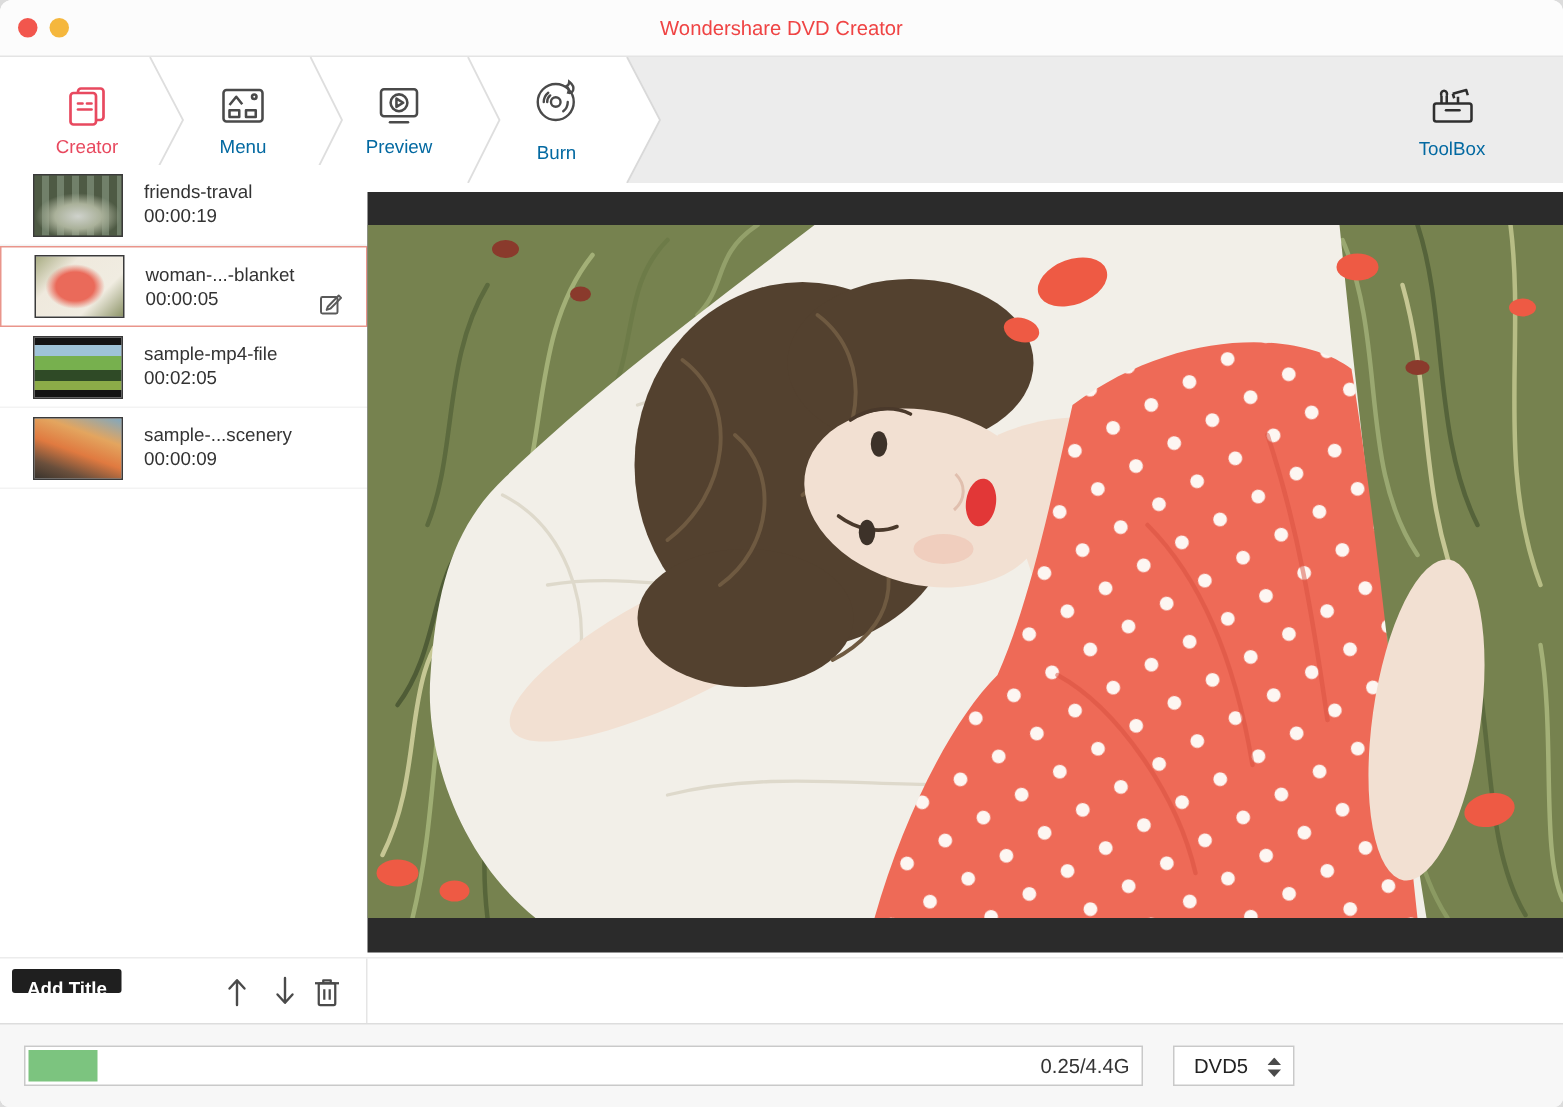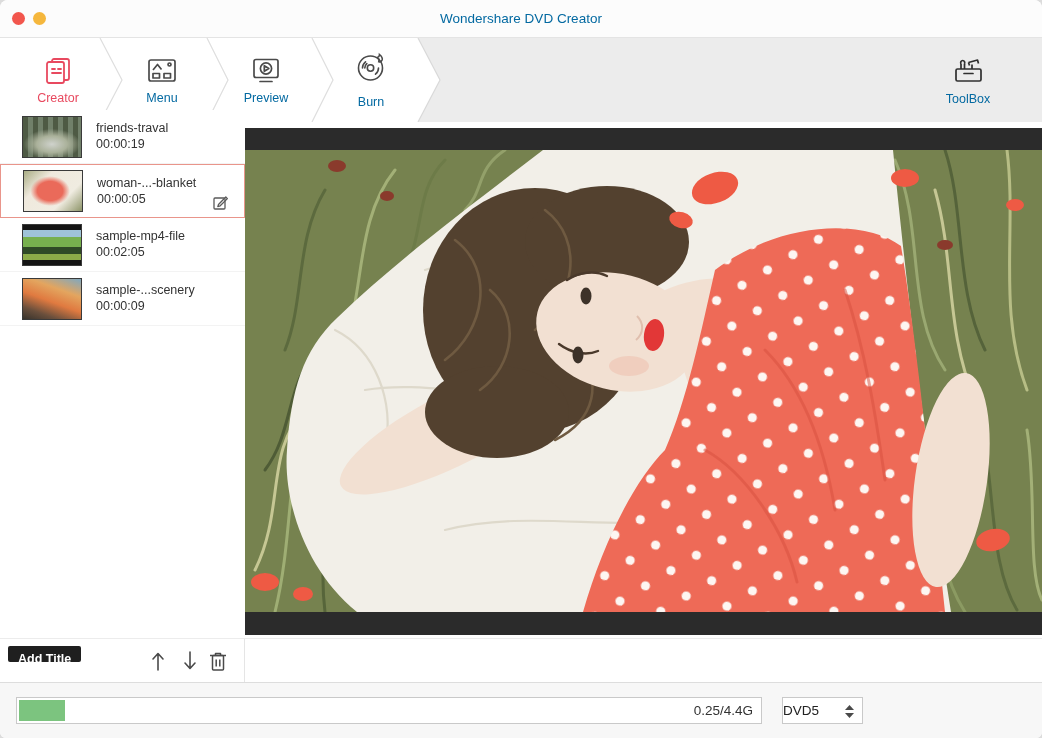--- a/index.html
+++ b/index.html
@@ -8,21 +8,21 @@
   .app { position:relative; width:1042px; height:738px; background:#fff; overflow:hidden;
          border-radius:8px 8px 6px 6px; }
 
   
   .titlebar { position:absolute; left:0; top:0; width:1042px; height:38px; background:#fcfcfc;
               border-bottom:1px solid #e4e4e4; }
   .tl-dot { position:absolute; top:12px; width:13px; height:13px; border-radius:50%; }
   .tl-red { left:12px; background:#f2564d; }
   .tl-yellow { left:33px; background:#f5b73d; }
   .win-title { position:absolute; left:0; right:0; top:0; height:38px; line-height:38px;
-               text-align:center; font-size:13.5px; color:#0369a1; }
+               text-align:center; font-size:13.5px; color:#ef4444; }
   .title-right { position:absolute; right:16px; top:0; height:38px; display:flex; align-items:center; gap:14px; }
   .unregister { color:#e8495f; font-size:13px; text-decoration:underline; cursor:pointer; }
 
   
   .tabbar { position:absolute; left:0; top:38px; width:1042px; height:84px; border-bottom:1px solid #dcdcdc; }
   .tabs-bg { position:absolute; left:0; top:0; }
   .tab { position:absolute; top:0; height:84px; display:flex; flex-direction:column;
          align-items:center; justify-content:center; gap:5px; cursor:pointer; }
   .tab-label { font-size:12.5px; color:#0369a1; }
   .tab-label.active { color:#e8495f; }
@@ -66,21 +66,21 @@
 
   
   .statusbar { position:absolute; left:0; top:682px; width:1042px; height:56px; background:#f7f7f7;
                border-top:1px solid #ddd; }
   .cap-bar { position:absolute; left:16px; top:14px; width:746px; height:27px; background:#fff;
              border:1px solid #c9c9c9; }
   .cap-fill { position:absolute; left:2px; top:2px; width:46px; height:21px; background:#7cc47f; }
   .cap-text { position:absolute; right:8px; top:0; height:25px; line-height:25px; font-size:13.5px; color:#333; }
   .selectbox { position:absolute; top:14px; height:27px; background:#fff; border:1px solid #c9c9c9;
                display:flex; align-items:center; cursor:pointer; font-size:13.5px; color:#222; }
-  .sel-dvd { left:782px; width:81px; }
+  .sel-dvd { left:782px; width:81px; padding-left:13px; }
   .sel-fit { left:880px; width:140px; padding-left:12px; }
   .stepper { position:absolute; right:8px; top:7px; }
   svg { display:block; }
 </style>
 </head>
 <body>
 
 <div class="app">
 
   <div class="titlebar">

